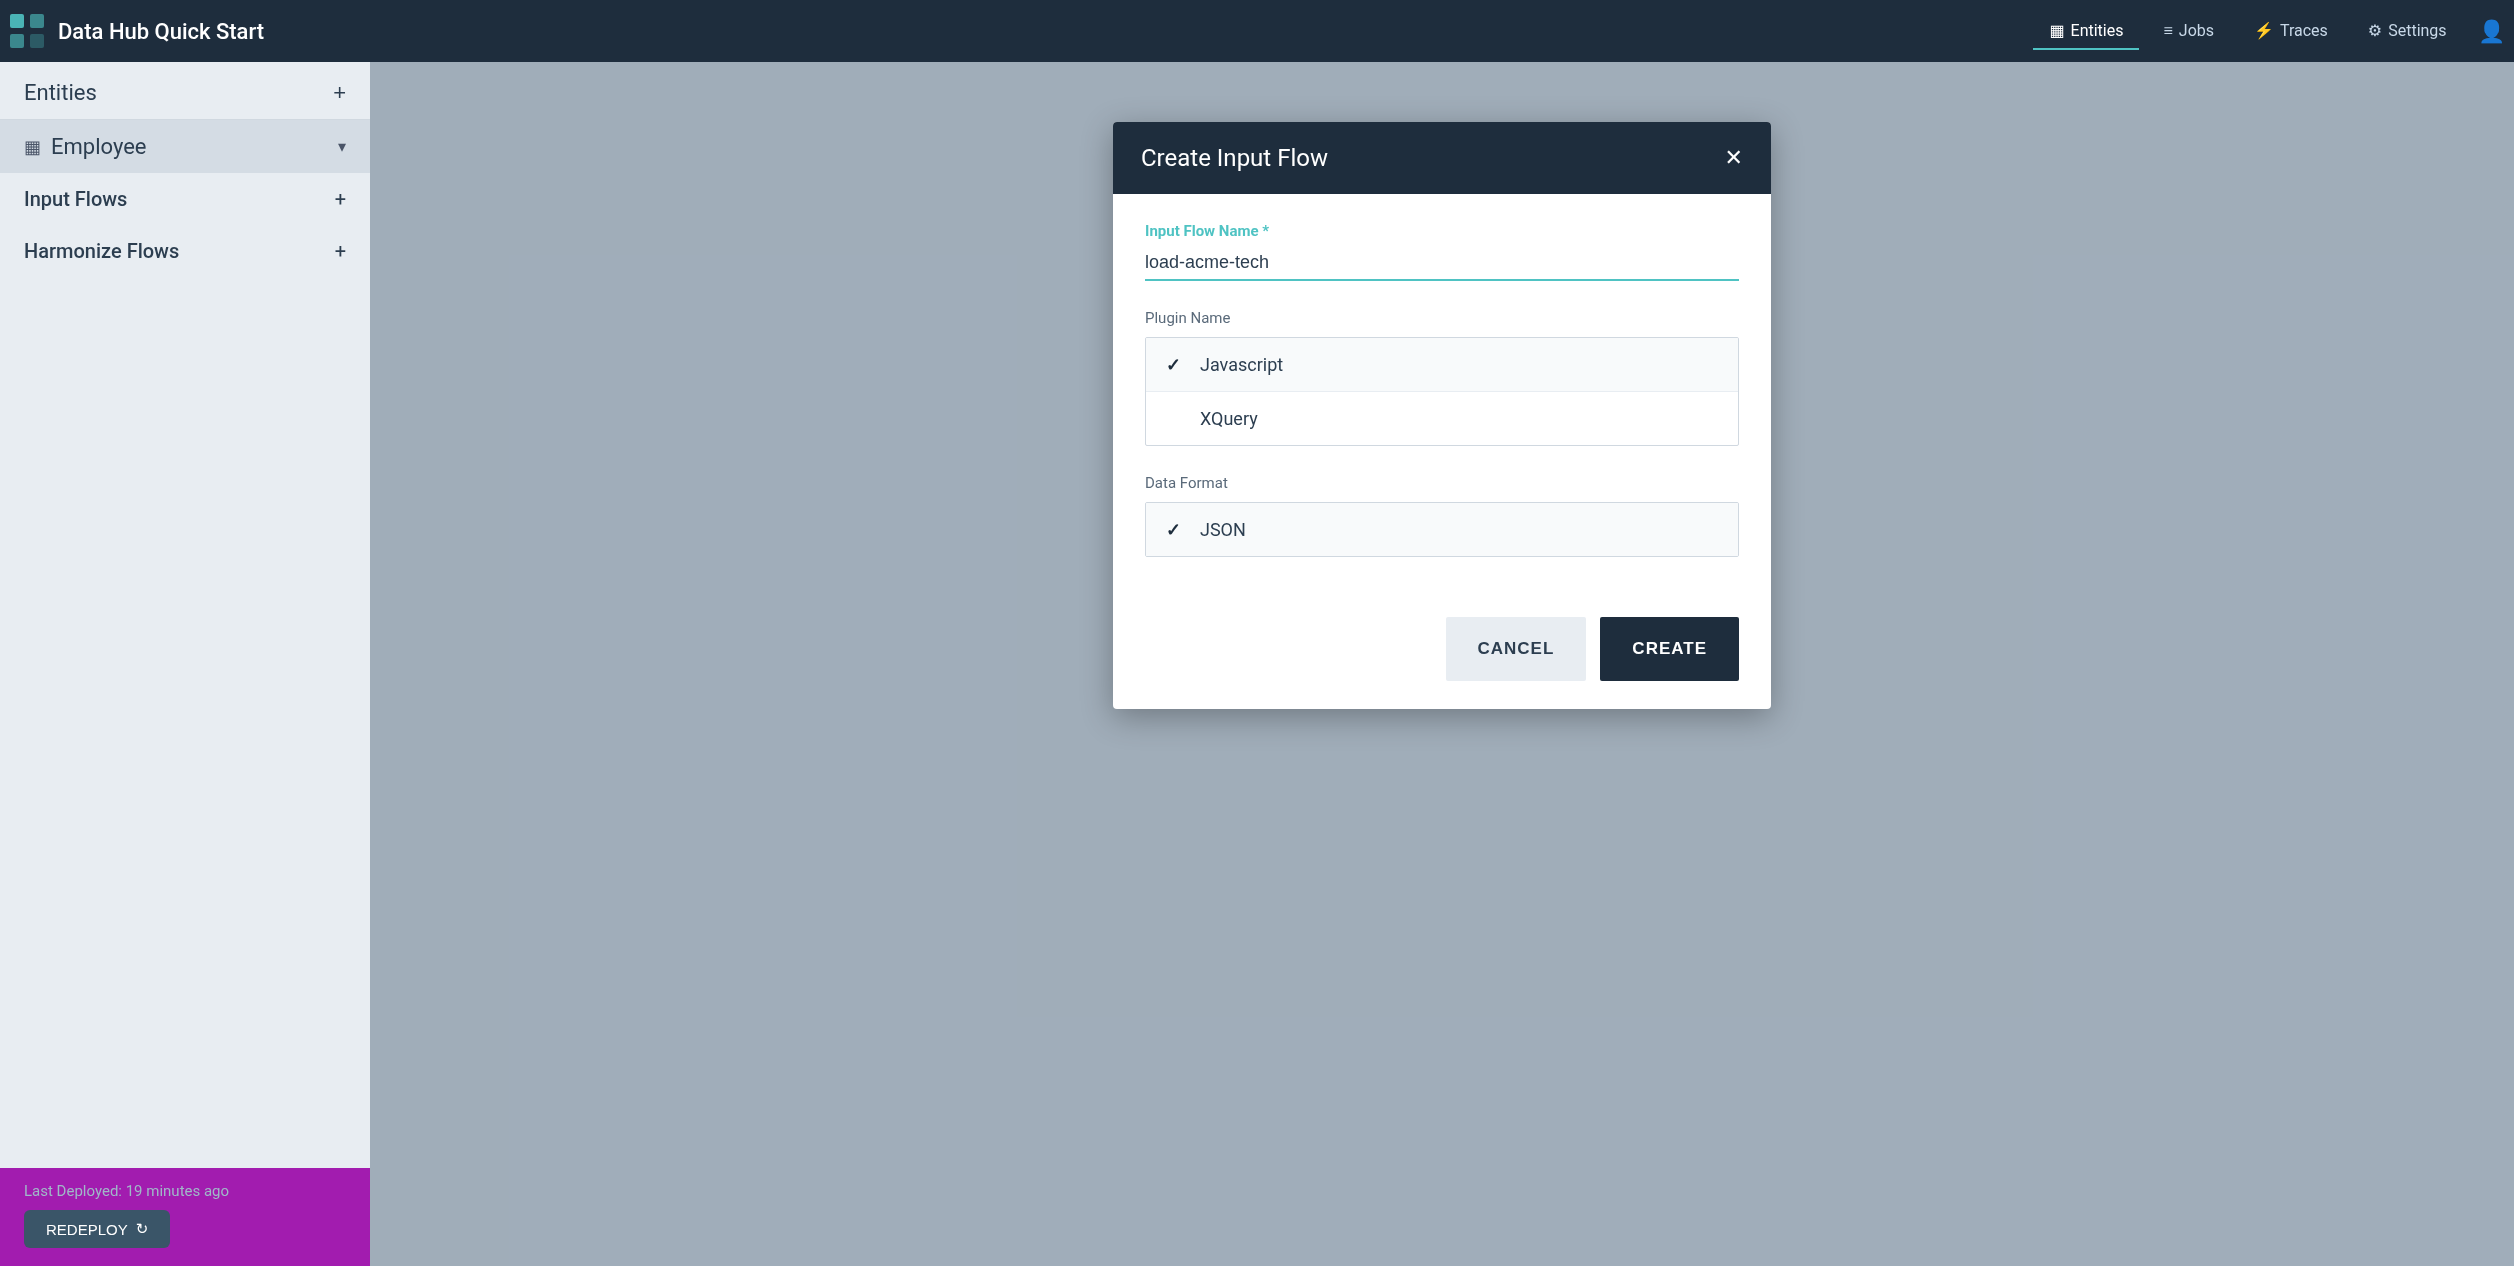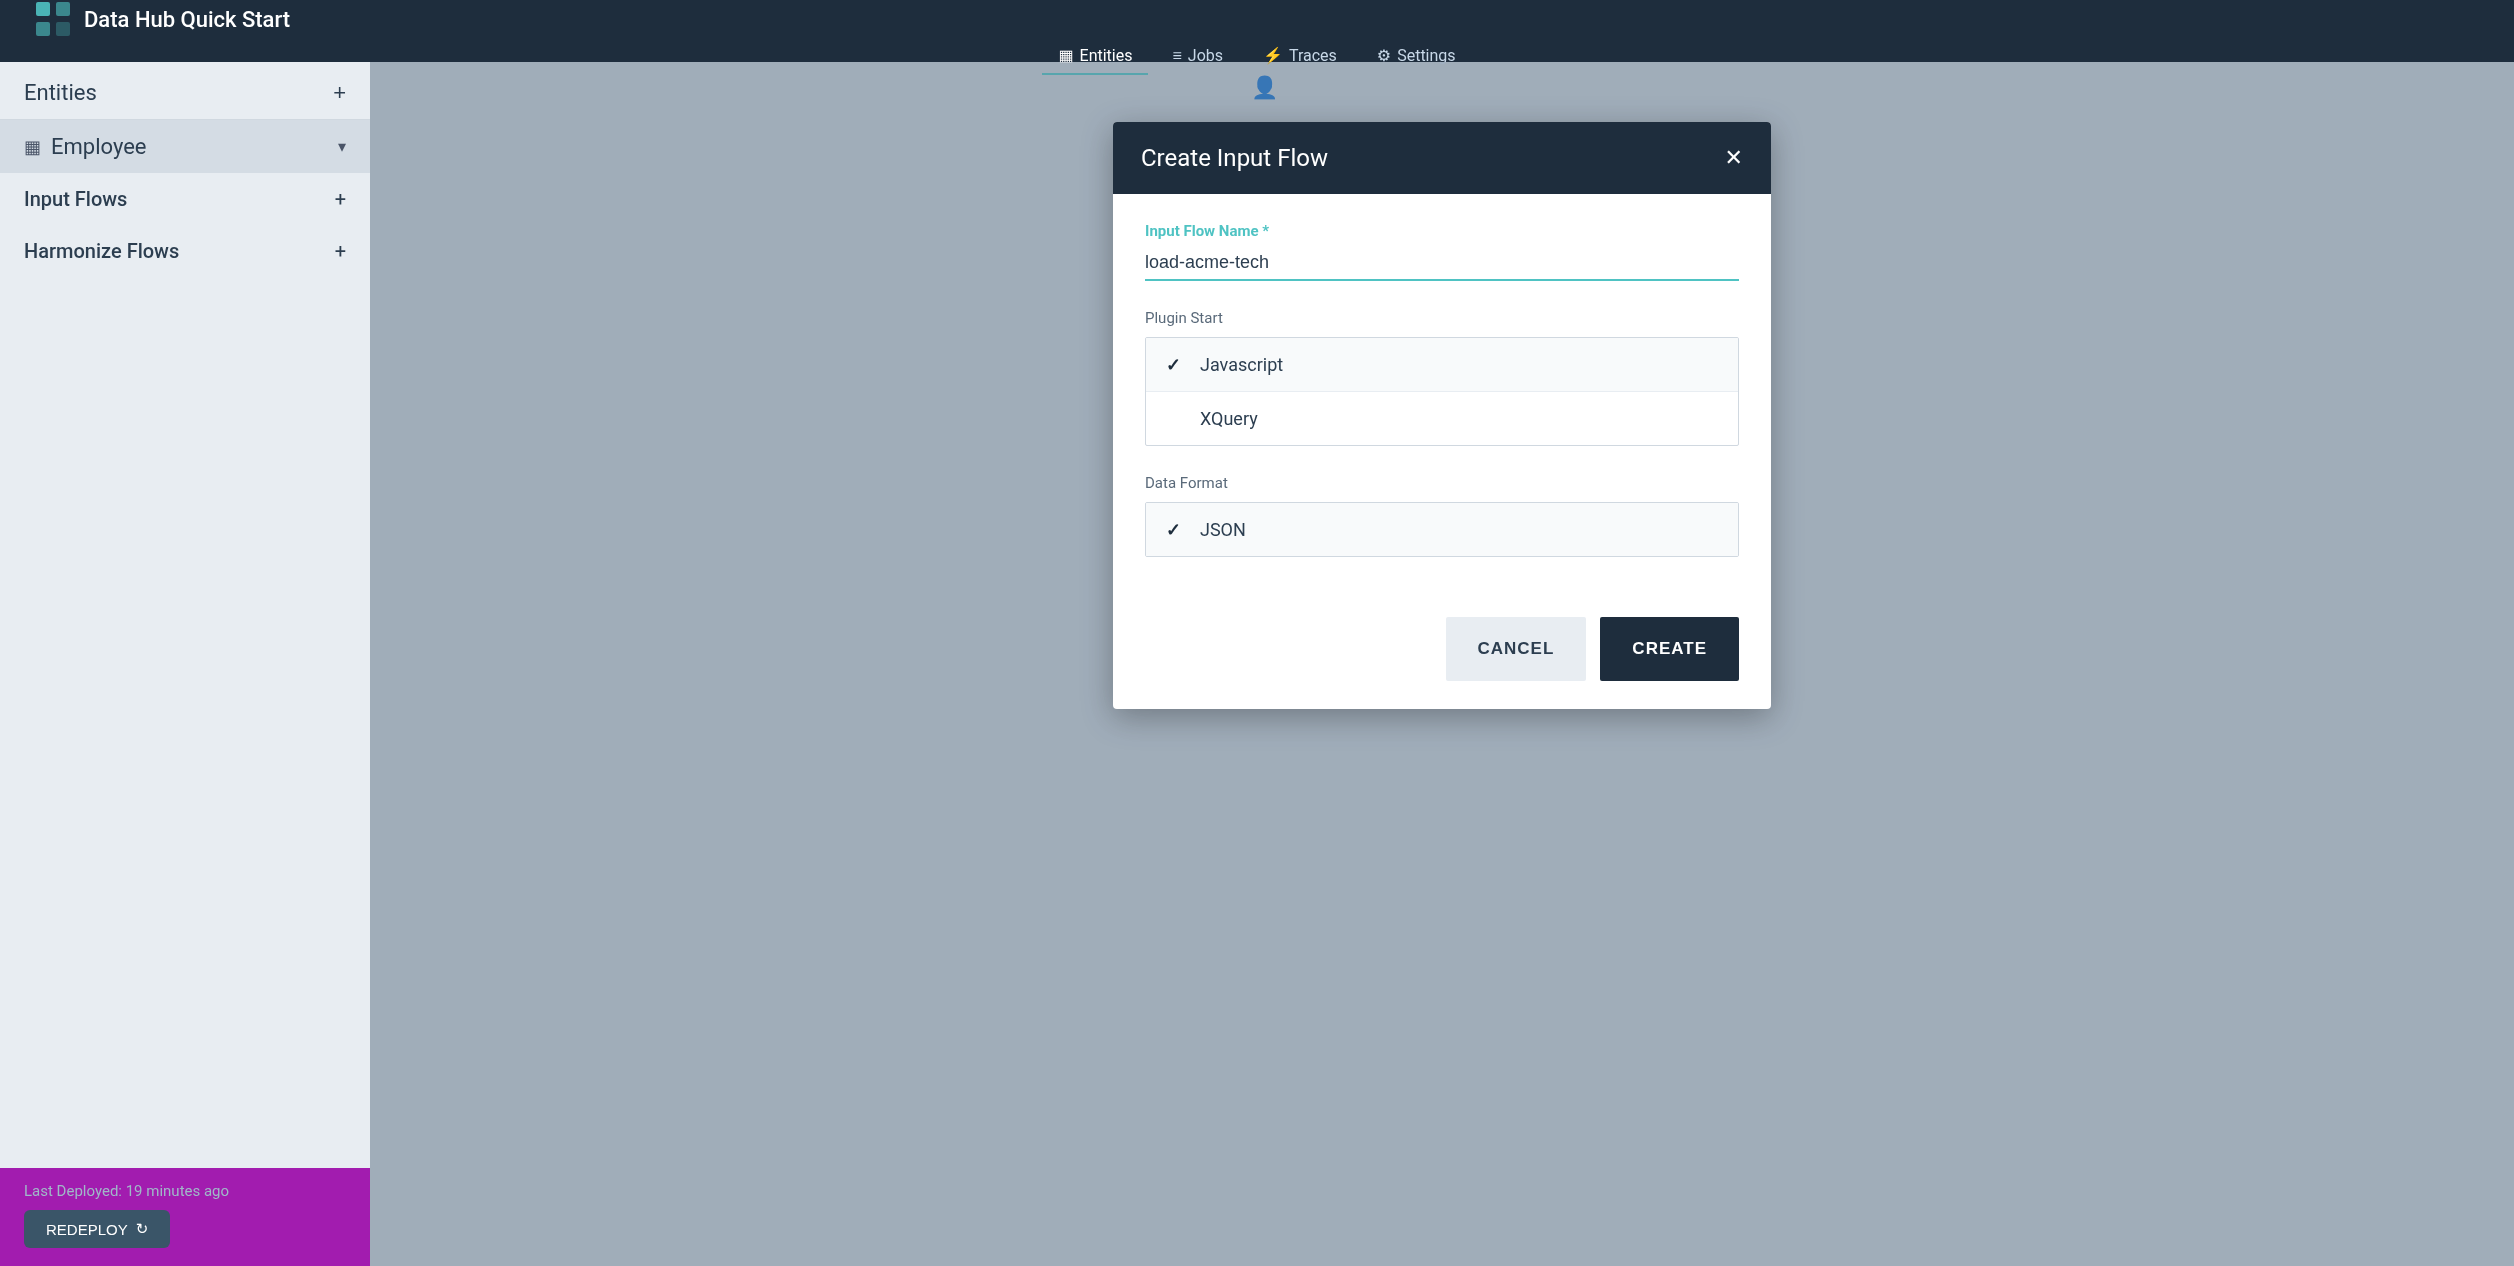--- a/index.html
+++ b/index.html
@@ -9,25 +9,24 @@
       min-height: 100vh;
       overflow: hidden;
     }
 
     
     .top-nav {
       background: #1e2d3d;
       height: 62px;
       display: flex;
       align-items: center;
-      padding: 0 34px;
+      padding: 0 8px;
       position: fixed;
       top: 0; left: 0; right: 0;
       z-index: 100;
-      flex-direction: column;
     }
     .nav-logo {
       display: flex;
       align-items: center;
       gap: 12px;
       margin-right: auto;
     }
     .nav-logo-icon {
       width: 38px;
       height: 38px;
@@ -355,21 +354,21 @@
       </div>
 
       <div class="modal-body">
 
         <div class="form-group">
           <label class="form-label">Input Flow Name *</label>
           <input class="form-input" type="text" value="load-acme-tech" style="">
         </div>
 
         <div class="form-group">
-          <label class="form-label-dark">Plugin Start</label>
+          <label class="form-label-dark">Plugin Name</label>
           <div class="options-box">
             <div class="option-item selected">
               <span class="option-check">✓</span>
               <span>Javascript</span>
             </div>
             <div class="option-item">
               <span class="option-check empty"></span>
               <span>XQuery</span>
             </div>
           </div>

